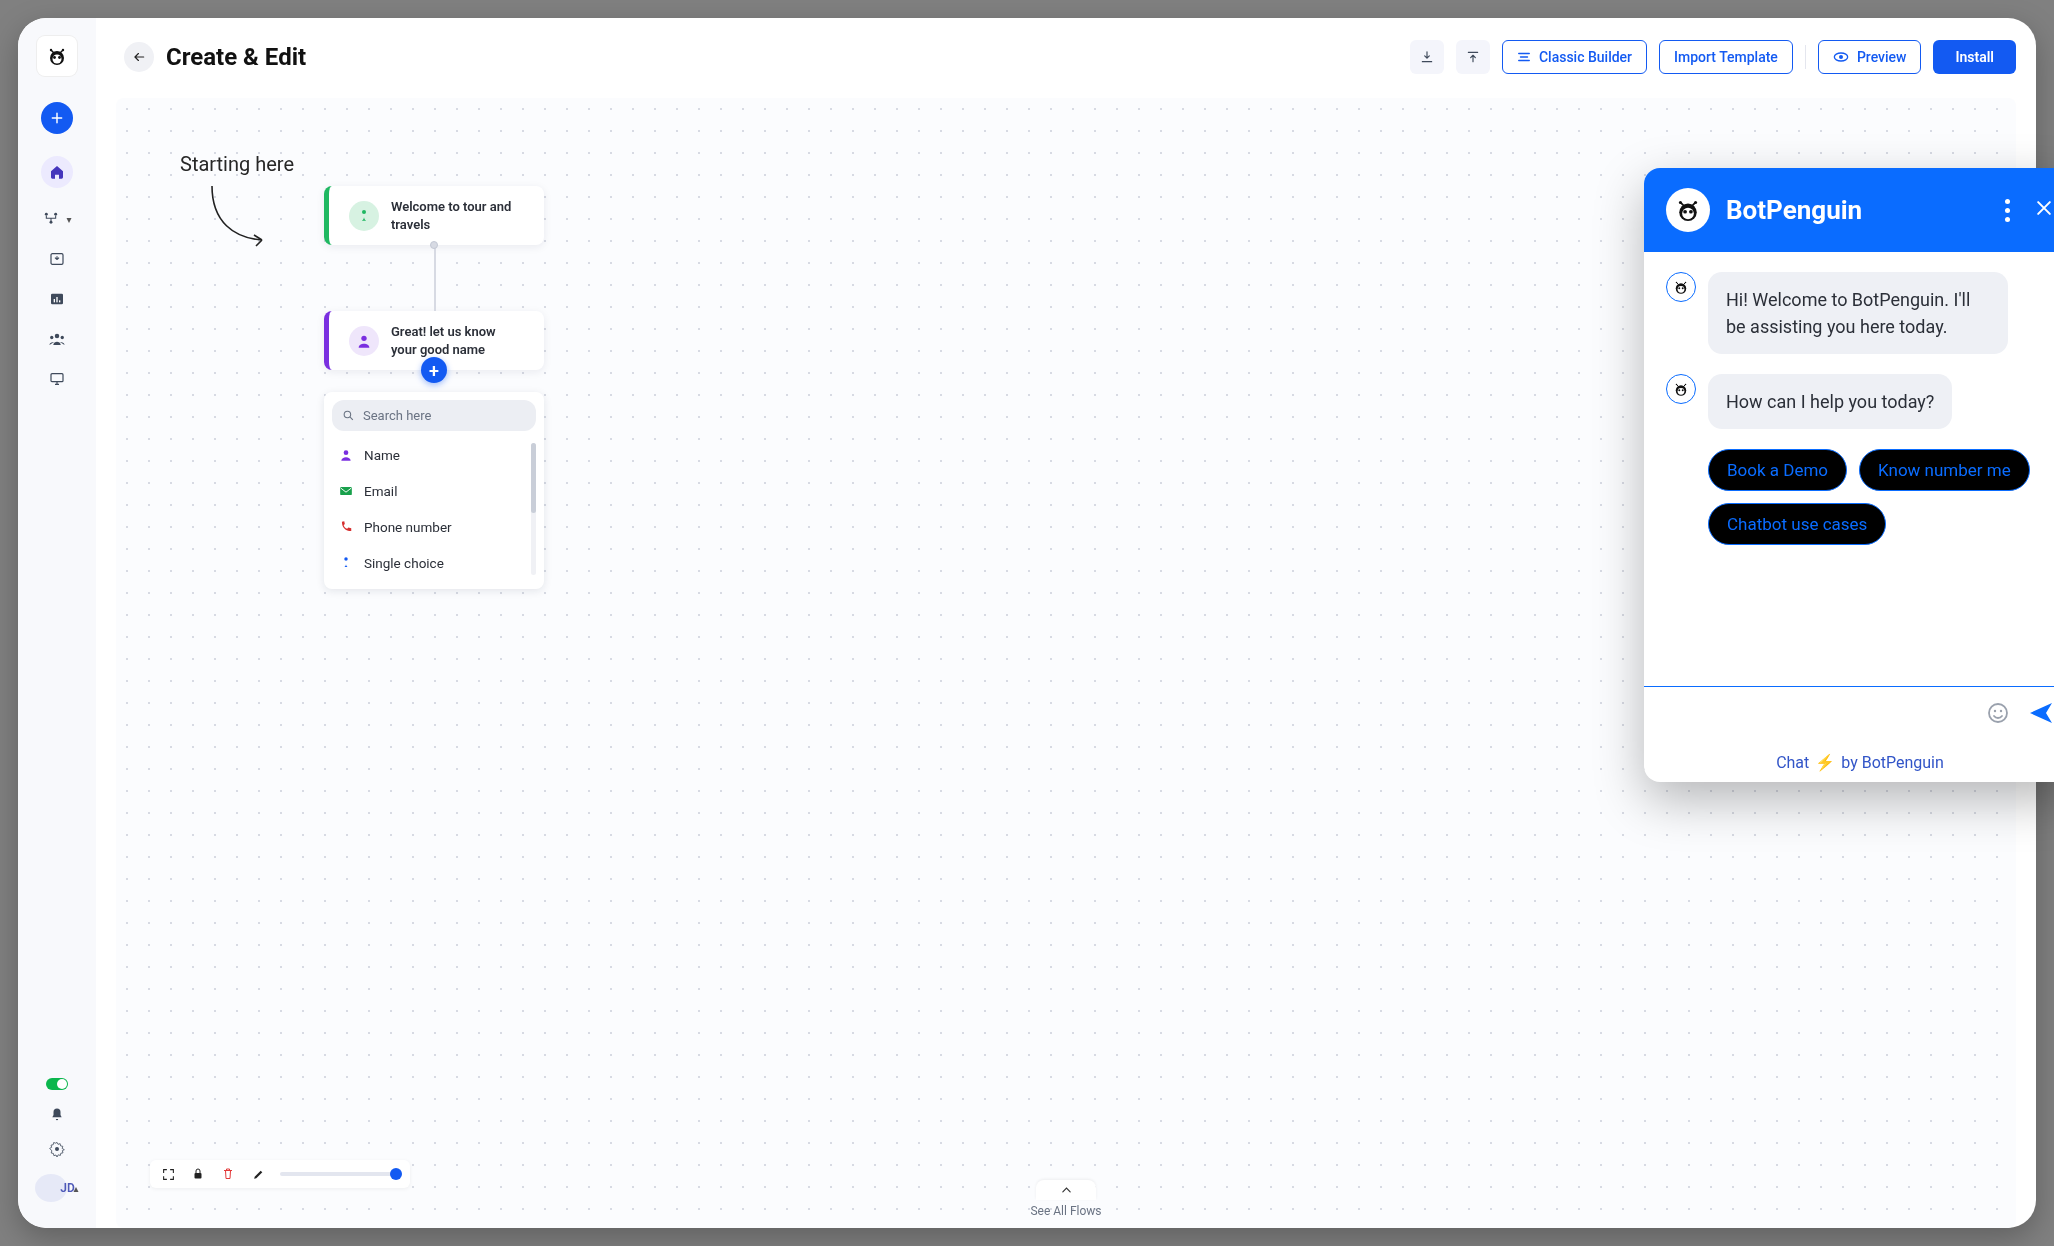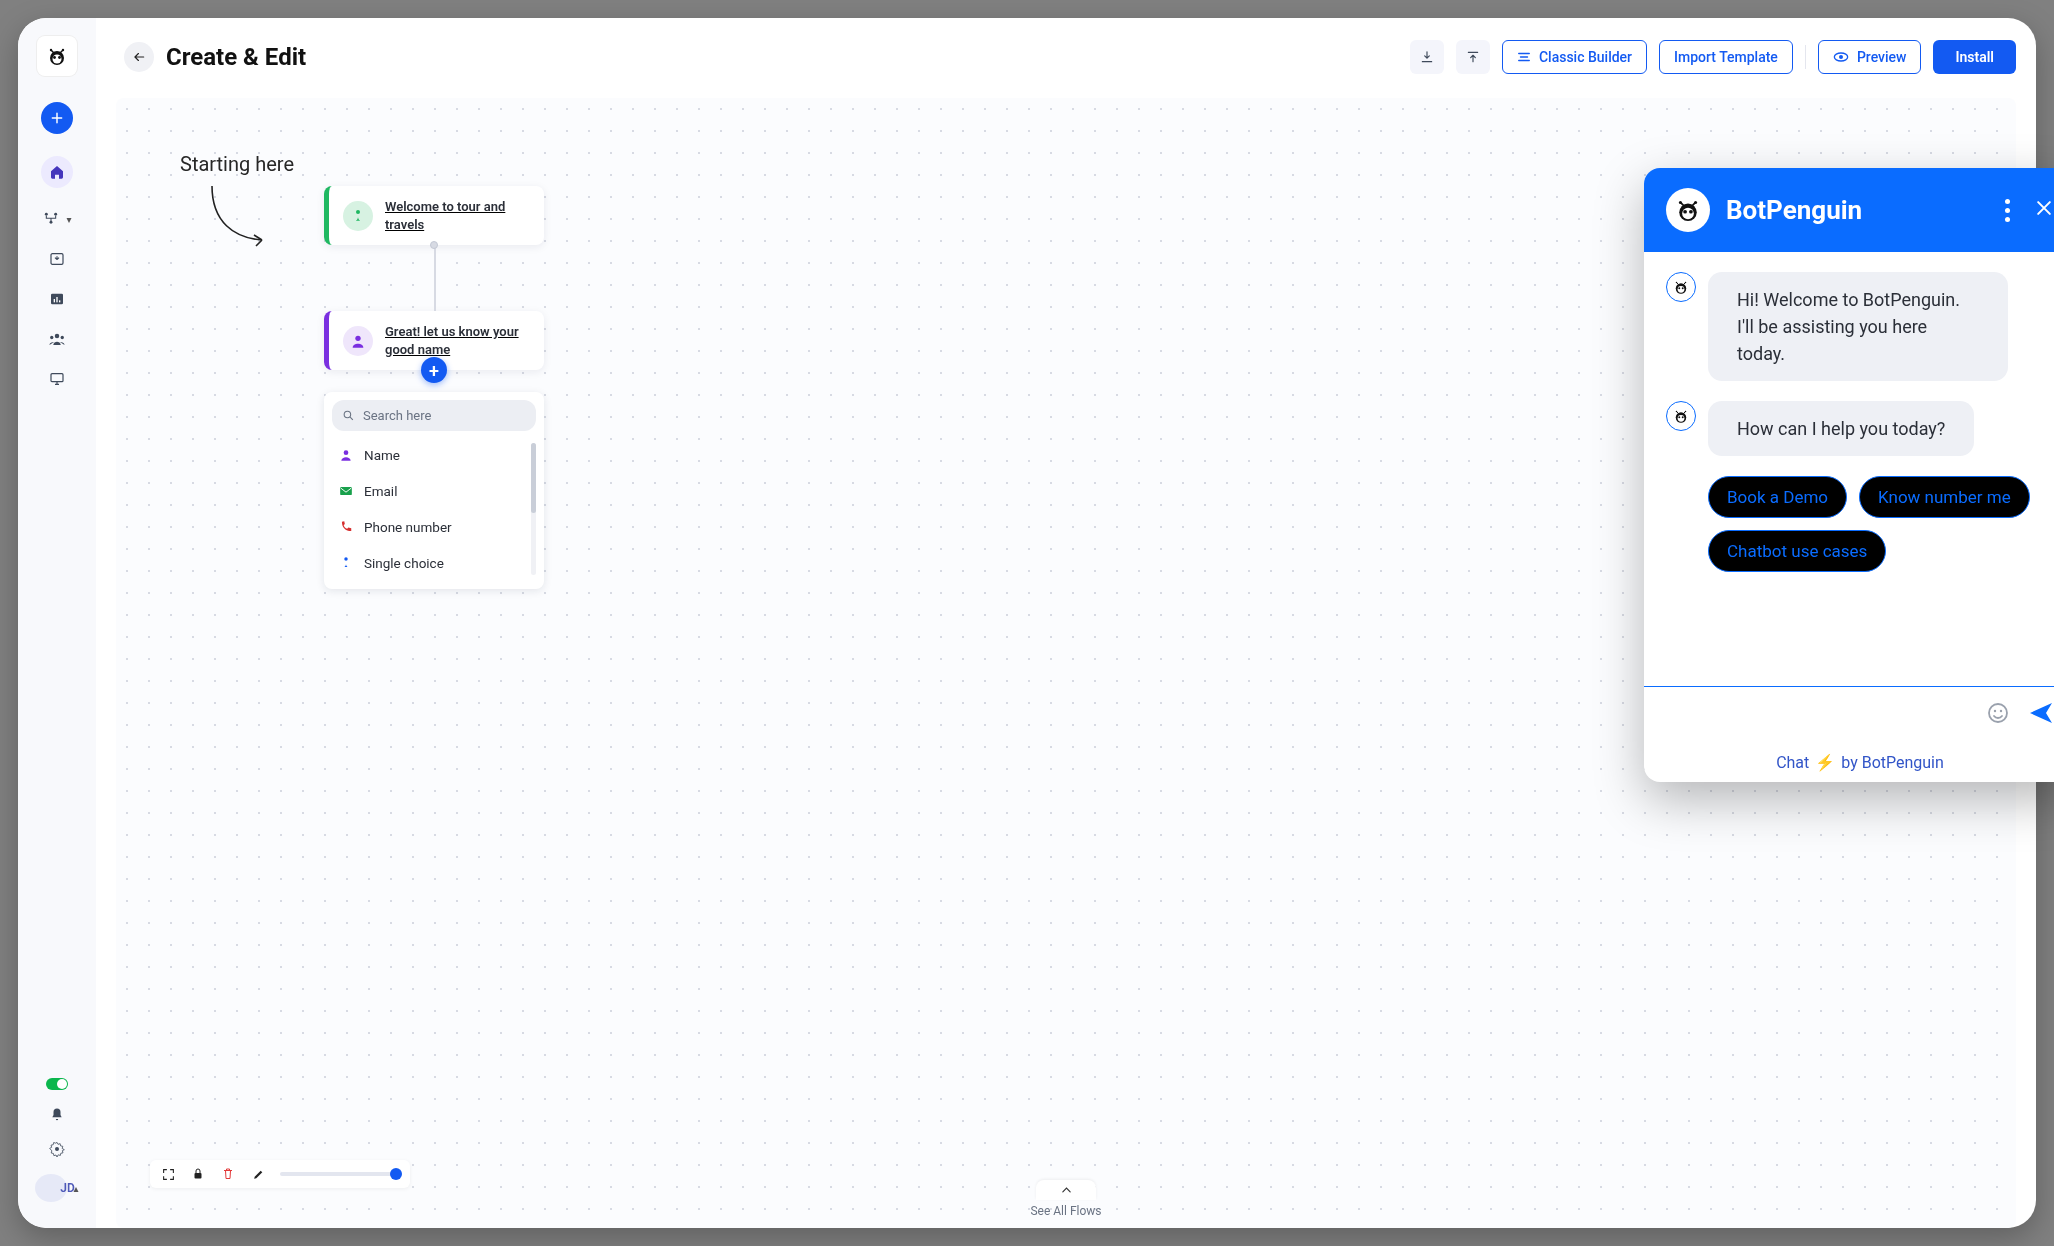--- a/index.html
+++ b/index.html
@@ -45,21 +45,21 @@
   .btn-primary { height:34px; padding:0 22px; border:0; background:#135af2; color:#fff; border-radius:6px; font-size:14px; font-weight:600; cursor:pointer;}
   .vdiv { width:1px; height:24px; background:#e4e6ee;}
   
   .canvas-wrap { flex:1; margin: 10px 20px 0 20px; position:relative; border-radius:8px; overflow:hidden;
     background-image: radial-gradient(#d7dae3 1.5px, transparent 1.5px);
     background-size: 22px 22px; background-color:#fbfcfe;
   }
   .starting-label { position:absolute; left:64px; top:54px; font-size:20px; color:#272727; }
   .start-arrow { position:absolute; left:88px; top:84px; width:80px; height:70px; }
   .flow-col { position:absolute; left:208px; top:88px; width:220px;}
-  .node { background:#fff; border-radius:8px; box-shadow:0 2px 8px rgba(20,30,60,.08); border-left:5px solid; padding:12px 14px; display:flex; gap:12px; align-items:center;text-decoration:underline;}
+  .node { background:#fff; border-radius:8px; box-shadow:0 2px 8px rgba(20,30,60,.08); border-left:5px solid; padding:12px 20px; display:flex; gap:12px; align-items:center;}
   .node .bubble-ico { width:30px; height:30px; border-radius:50%; display:flex; align-items:center; justify-content:center; flex:0 0 30px;}
   .node .node-text { font-size:13px; color:#2b2f38; line-height:1.35; font-weight:600;}
   .node.green { border-left-color:#1fb861; }
   .node.green .bubble-ico { background:#d7f2e2; color:#1fb861;}
   .node.purple { border-left-color:#7a2fe0; }
   .node.purple .bubble-ico { background:#efe6fb; color:#7a2fe0;}
   .connector { position:relative; height:66px; display:flex; justify-content:center;}
   .connector::before { content:""; position:absolute; top:0; bottom:0; left:50%; width:2px; background:#d7dae3;}
   .conn-dot { position:absolute; top:-4px; left:50%; transform:translateX(-50%); width:8px; height:8px; border-radius:50%; background:#d7dae3; border:1px solid #c3c8d4;}
   .conn-plus { position:absolute; bottom:-14px; left:50%; transform:translateX(-50%); width:26px; height:26px; border-radius:50%; background:#135af2; color:#fff; display:flex; align-items:center; justify-content:center; font-size:18px; font-weight:600; box-shadow:0 2px 6px rgba(19,90,242,.4); cursor:pointer;}
@@ -85,21 +85,21 @@
   }
   .chat-header { background:#0a6cff; color:#fff; height:84px; display:flex; align-items:center; padding:0 22px; gap:16px;}
   .chat-avatar { width:44px; height:44px; border-radius:50%; background:#fff; display:flex; align-items:center; justify-content:center;}
   .chat-title { font-size:26px; font-weight:700;}
   .chat-head-actions { margin-left:auto; display:flex; align-items:center; gap:24px;}
   .kebab { display:flex; flex-direction:column; gap:4px;}
   .kebab span { width:5px; height:5px; border-radius:50%; background:#fff; display:block;}
   .chat-body { flex:1; padding:20px 22px; display:flex; flex-direction:column; gap:20px; overflow:auto;}
   .msg-row { display:flex; gap:12px; align-items:flex-start;}
   .msg-ava { width:30px; height:30px; border-radius:50%; border:1.5px solid #0a6cff; display:flex; align-items:center; justify-content:center; flex:0 0 30px;}
-  .msg-bubble { background:#eef0f5; border-radius:14px; padding:14px 29px; color:#2b2f38; font-size:18px; line-height:1.5; max-width:300px;}
+  .msg-bubble { background:#eef0f5; border-radius:14px; padding:14px 18px; color:#2b2f38; font-size:18px; line-height:1.5; max-width:300px;}
   .quick-replies { display:flex; flex-wrap:wrap; gap:12px; margin-left:42px;}
   .qr-btn { border:1.5px solid #0a6cff; color:#0a6cff; background:#000000; border-radius:999px; padding:10px 18px; font-size:17px; cursor:pointer;}
   .chat-input-bar { height:56px; border-top:1px solid #0a6cff; display:flex; align-items:center; justify-content:flex-end; padding:0 22px; gap:18px;}
   .chat-footer { height:40px; display:flex; align-items:center; justify-content:center; gap:6px; color:#3255c8; font-size:16px;}
   .bolt { color:#ffb300;}
   
   .penguin { width:60%; height:60%; }
   
   .nav-withcaret { display:flex; align-items:center; gap:2px;}
 </style>

